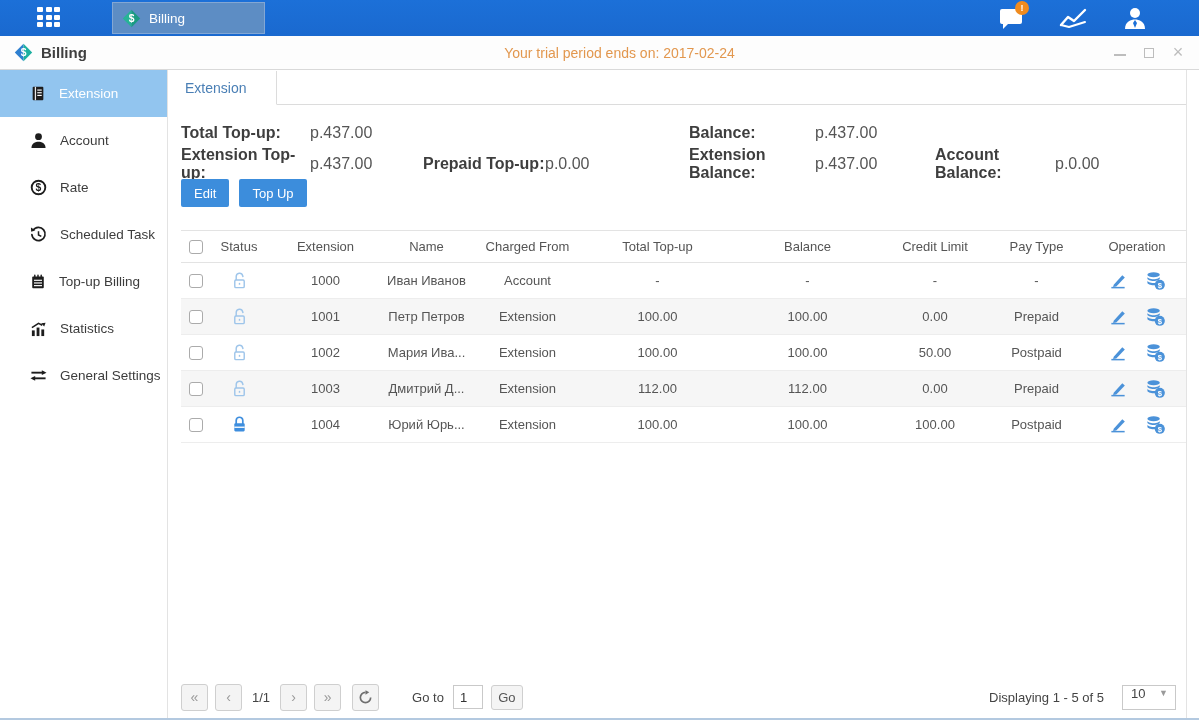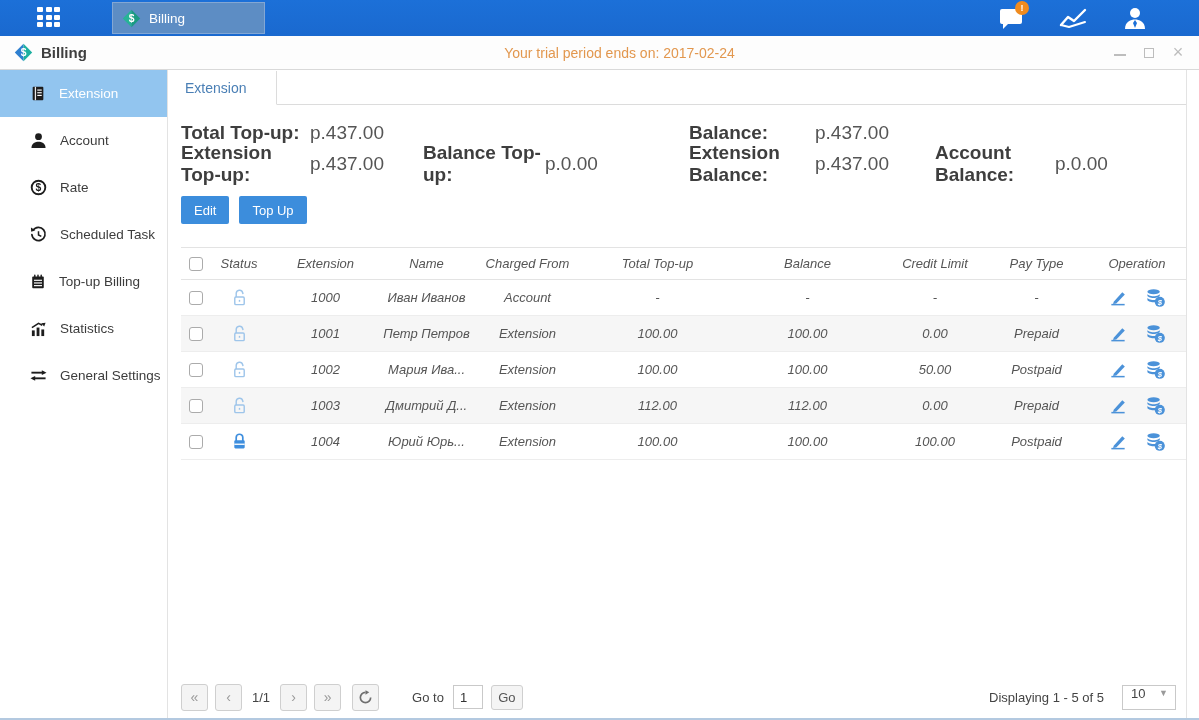--- a/index.html
+++ b/index.html
@@ -30,27 +30,27 @@
   .app-body { display:flex; height:648px; position:relative; }
   .sidebar { width:168px; background:#fff; border-right:1px solid #e3e3e3; flex:none; }
   .side-item { height:47px; display:flex; align-items:center; padding-left:30px; gap:13px; font-size:13.5px; color:#3c3c3c; cursor:pointer; }
   .side-item svg { flex:none; }
   .side-item.active { background:#92c5ef; color:#fff; }
   
   .main { flex:1; position:relative; border-right:1px solid #e3e3e3; margin-right:12px; }
   .tabstrip { display:flex; height:34px; margin-top:1px; border-bottom:1px solid #dcdcdc; }
   .tab-active { height:34px; padding:0 30px 0 17px; display:flex; align-items:center; background:#fff; border-right:1px solid #dcdcdc; margin-bottom:-1px; border-bottom:1px solid #fff; color:#4a7fb5; font-size:14px; cursor:pointer; }
   .main-pad { padding-left:13px; }
-  .summary { margin-top:12px; display:grid; grid-template-columns:129px 113px 122px 144px 126px 120px 120px 1fr; grid-auto-rows:31px; align-items:center; font-size:19px; }
+  .summary { margin-top:12px; display:grid; grid-template-columns:129px 113px 122px 144px 126px 120px 120px 1fr; grid-auto-rows:31px; align-items:center; font-size:16px; }
   .sum-label { font-weight:bold; color:#3e3e3e; }
   .sum-value { color:#555; }
-  .btn-row { margin-top:17px; display:flex; gap:10px; }
+  .btn-row { display:flex; gap:10px; }
   .btn-blue { background:#3c8ddc; color:#fff; border:none; border-radius:2px; height:28px; padding:0 13px; font-size:13px; font-family:"Liberation Sans",sans-serif; cursor:pointer; }
   
-  table.grid { margin-top:23px; border-collapse:collapse; table-layout:fixed; width:1005px;font-style:italic; }
+  table.grid { margin-top:23px; border-collapse:collapse; table-layout:fixed; width:1005px; }
   table.grid col.c-chk{width:29px} col.c-status{width:58px} col.c-ext{width:115px} col.c-name{width:87px}
   col.c-charged{width:115px} col.c-topup{width:145px} col.c-balance{width:155px} col.c-credit{width:100px}
   col.c-pay{width:103px} col.c-op{width:98px}
   table.grid th { height:32px; font-size:13px; font-weight:normal; color:#555; border-top:1px solid #e3e3e3; border-bottom:1px solid #e3e3e3; text-align:center; white-space:nowrap; overflow:hidden; }
   table.grid td { height:35px; font-size:13px; color:#555; text-align:center; border-bottom:1px solid #ededed; white-space:nowrap; overflow:hidden; }
   table.grid tr.stripe td { background:#f6f6f6; }
   .checkbox { display:inline-block; width:14px; height:14px; border:1px solid #ababab; border-radius:3px; background:#fff; cursor:pointer; vertical-align:middle; }
   .lock svg { display:none; vertical-align:middle; }
   .lock.unlocked .lock-open { display:inline-block; }
   .lock.locked .lock-closed { display:inline-block; }
@@ -231,21 +231,21 @@
         <span class="sum-label">Total Top-up:</span>
         <span class="sum-value">p.437.00</span>
         <span></span>
           <span></span>
         <span class="sum-label">Balance:</span>
         <span class="sum-value">p.437.00</span>
         <span></span>
           <span></span>
         <span class="sum-label">Extension Top-up:</span>
         <span class="sum-value">p.437.00</span>
-        <span class="sum-label">Balance Top-up:</span>
+        <span class="sum-label">Prepaid Top-up:</span>
         <span class="sum-value">p.0.00</span>
         <span class="sum-label">Extension Balance:</span>
         <span class="sum-value">p.437.00</span>
         <span class="sum-label">Account Balance:</span>
         <span class="sum-value">p.0.00</span>
       </div>
 
       <div class="btn-row">
         <button class="btn-blue">Edit</button>
         <button class="btn-blue">Top Up</button>

